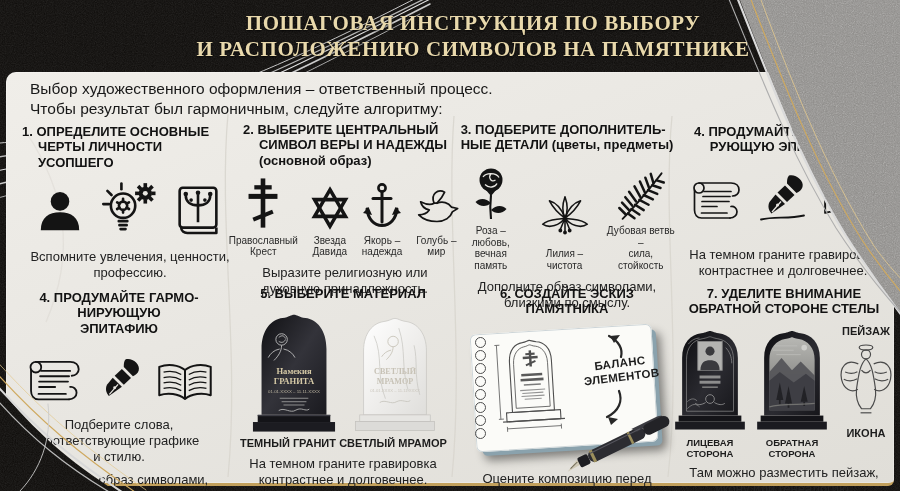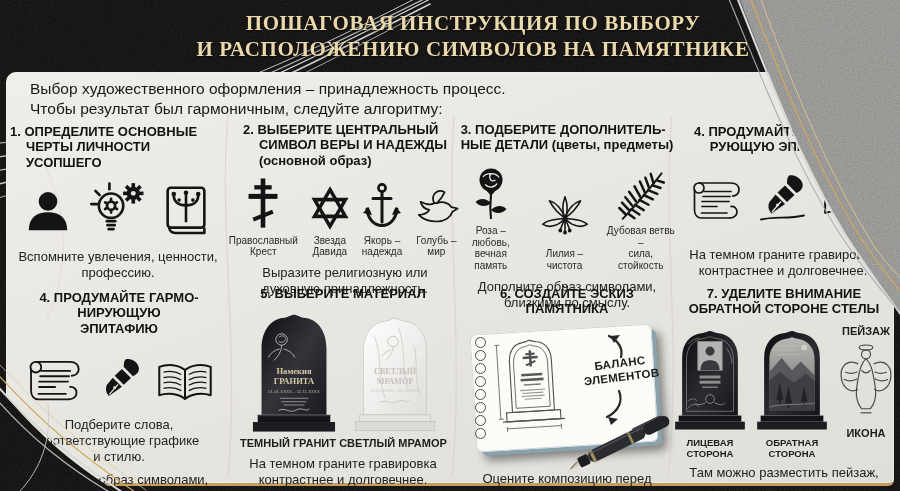--- a/index.html
+++ b/index.html
@@ -36,21 +36,21 @@
   .caption{margin:0;font-size:13px;line-height:1.22;color:#222;text-align:center;
            white-space:pre-line;}
   .icon-row{display:flex;align-items:flex-end;justify-content:center;}
   .sym{display:flex;flex-direction:column;align-items:center;}
   .sym-label{font-size:10px;line-height:1.15;color:#2a2a2a;text-align:center;
              white-space:pre-line;margin-top:4px;}
   .stone-label{font-size:11px;font-weight:700;color:#1c1c1c;text-align:center;}
   .stone-label-sm{font-size:9.5px;font-weight:700;color:#1c1c1c;text-align:center;}
 
   
-  #step1{left:4px;top:52px;width:216px;}
+  #step1{left:16px;top:52px;width:216px;}
   #step2{left:226px;top:50px;width:226px;}
   #step3{left:452px;top:50px;width:218px;}
   #step4{left:674px;top:52px;width:206px;}
   #step4b{left:8px;top:218px;width:210px;}
   #step5{left:224px;top:214px;width:226px;}
   #step6{left:452px;top:214px;width:218px;}
   #step7{left:672px;top:214px;width:212px;}
 
   
   #sketchbook{position:relative;width:196px;height:126px;margin:10px 0 8px 0;}
@@ -104,21 +104,21 @@
 
     <svg id="card-decor" width="888" height="411" viewBox="0 0 888 411">
       <g fill="none" stroke="#d9d6cf" stroke-width="1.3" opacity="0.9">
         <path d="M222,42 C212,150 234,280 222,405"></path>
         <path d="M448,44 C440,150 458,280 446,405"></path>
         <path d="M666,44 C656,150 676,280 662,405"></path>
         <path d="M40,250 C70,180 60,120 20,60" opacity="0.5"></path>
       </g>
     </svg>
 
-    <div id="intro">Выбор художественного оформления – принадлежность процесс.
+    <div id="intro">Выбор художественного оформления – ответственный процесс.
 Чтобы результат был гармоничным, следуйте алгоритму:</div>
 
     <section class="step" id="step1">
       <div class="hang-wrap"><span class="hang">1. ОПРЕДЕЛИТЕ ОСНОВНЫЕ
 ЧЕРТЫ ЛИЧНОСТИ УСОПШЕГО</span></div>
       <div class="icon-row" style="gap:16px;margin-top:10px;height:56px;">
         <svg width="48" height="52" viewBox="0 0 30 30" fill="#141414">
           <circle cx="15" cy="9" r="5.8"></circle>
           <path d="M3 27 C3 19 8 15.8 15 15.8 C22 15.8 27 19 27 27 Z"></path>
         </svg>

